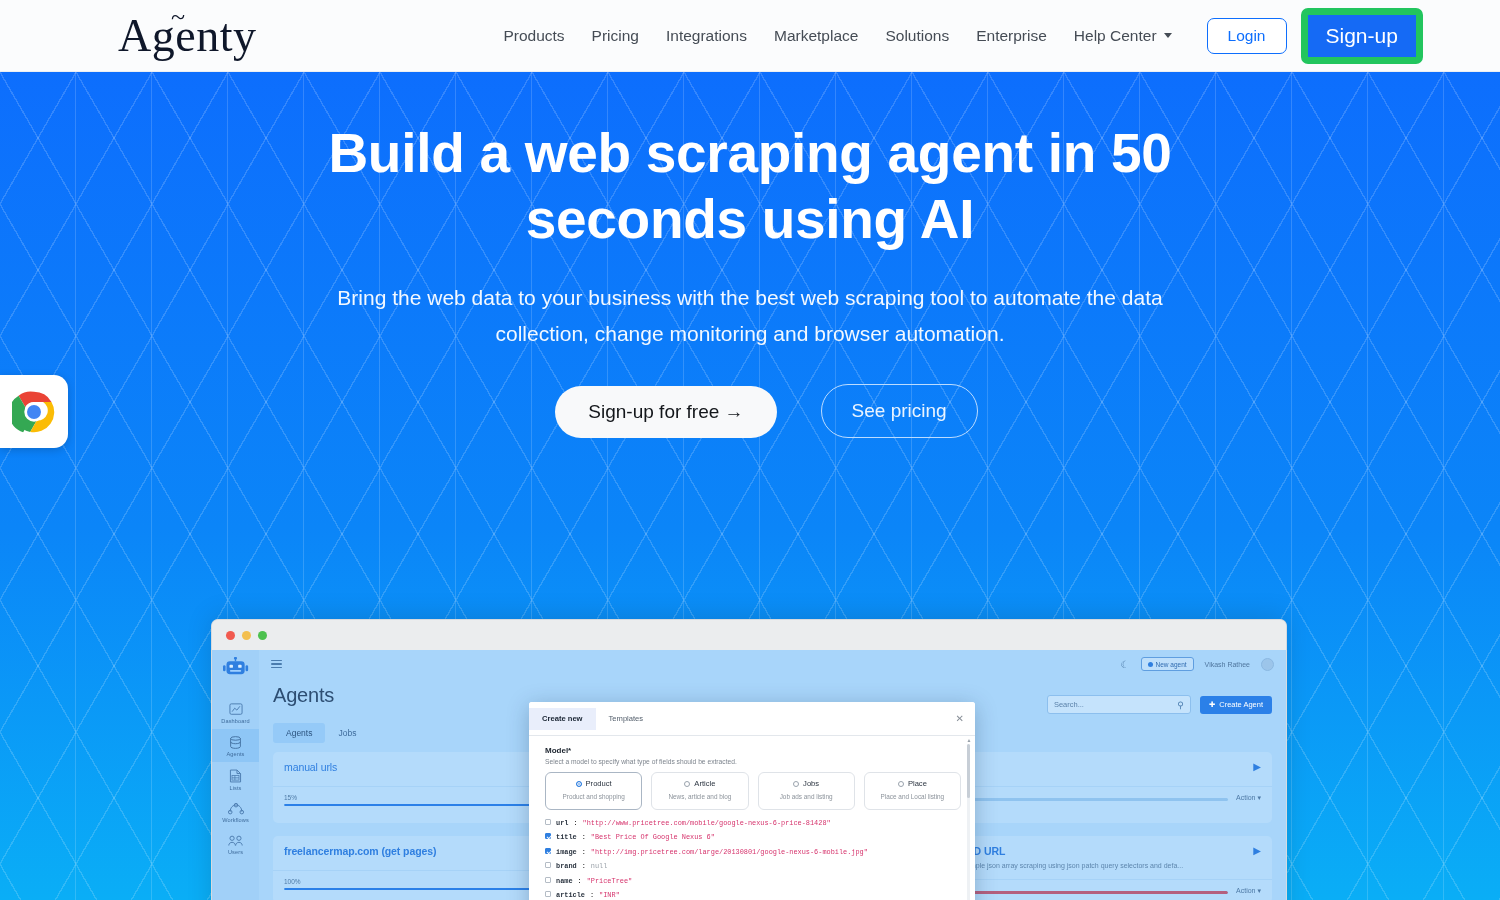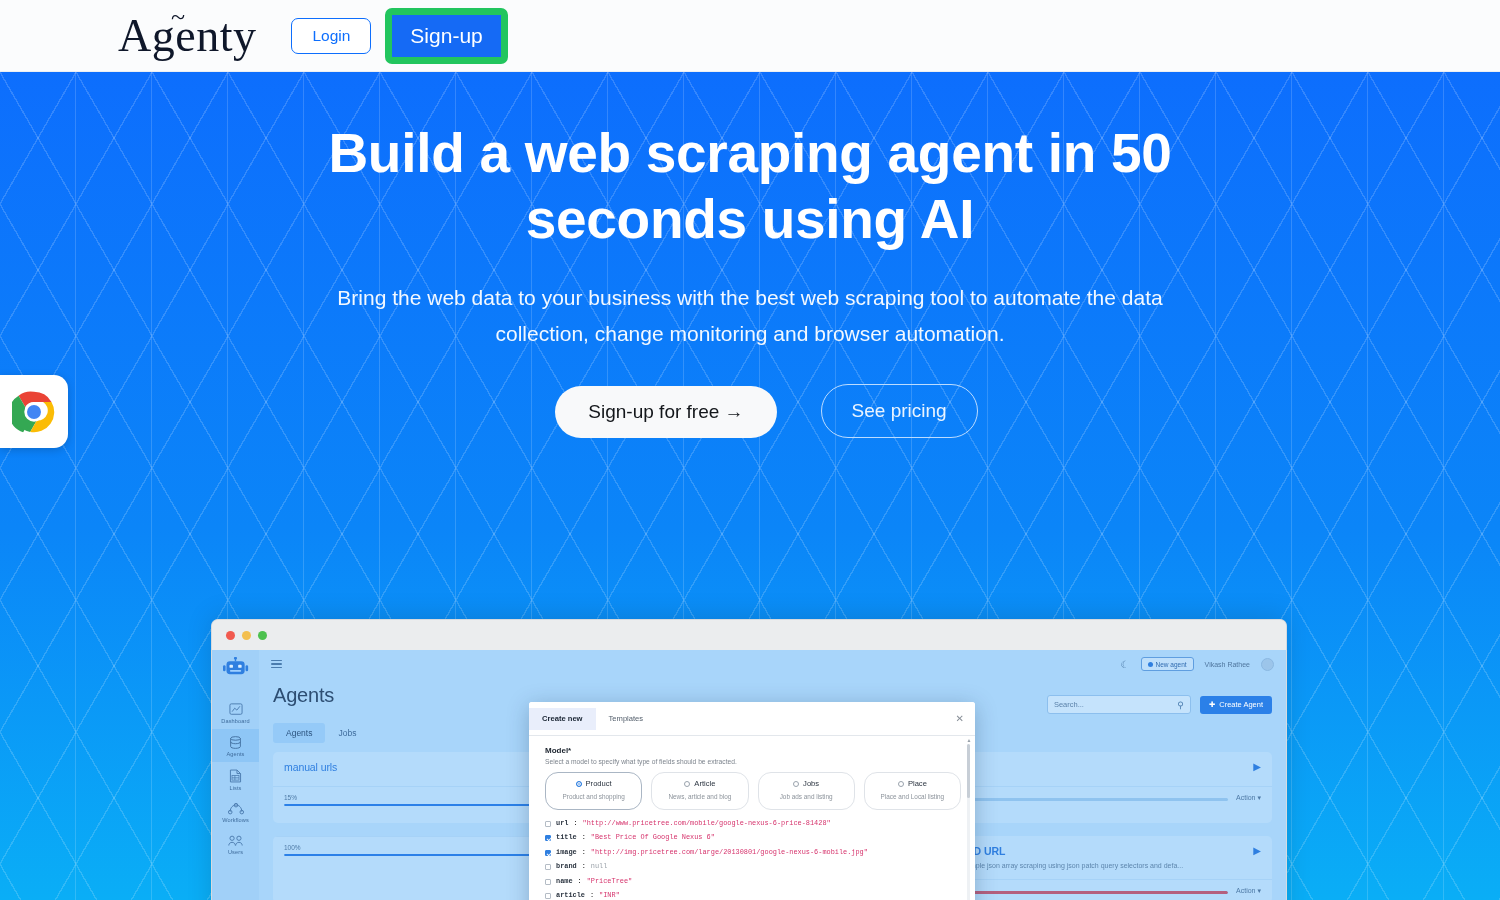--- a/index.html
+++ b/index.html
@@ -281,31 +281,31 @@
   }
   .mtab{font-size:7.6px;padding:0 13px;height:22px;display:flex;align-items:center;color:#55606d;cursor:pointer;}
   .mtab.active{background:#e9eefb;color:#1a2533;font-weight:bold;}
   .mclose{margin-left:auto;padding-right:11px;color:#888f98;font-size:10px;line-height:1;cursor:pointer;}
 
   .modal-body{flex:1;padding:10px 14px 0 16px;position:relative;overflow:hidden;}
   .m-label{font-size:8px;font-weight:bold;color:#1c242e;}
   .m-help{font-size:6.7px;color:#7d848d;margin-top:3px;}
   .m-models{display:flex;gap:9px;margin-top:7px;}
   .m-model{
-    flex:1;border:1px solid #dfe3e8;border-radius:13px;
+    flex:1;border:1px solid #dfe3e8;border-radius:6px;
     padding:6px 4px 7px;text-align:center;cursor:pointer;
   }
   .m-model.sel{border-color:#aab6c4;}
   .m-model .mm-top{display:flex;align-items:center;justify-content:center;gap:4px;font-size:7.6px;color:#2b3440;}
   .radio{width:6px;height:6px;border-radius:50%;border:1px solid #9aa3ad;display:inline-block;}
   .radio.on{border-color:#2f7fe0;background:#2f7fe0;box-shadow:inset 0 0 0 1.2px #fff;}
   .m-model .mm-sub{font-size:6.4px;color:#8c939b;line-height:9.5px;margin-top:4px;}
 
   .m-fields{margin-top:9px;display:flex;flex-direction:column;gap:6.6px;}
-  .m-field{display:flex;align-items:flex-end;gap:5px;font-family:"Liberation Mono", monospace;font-size:6.9px;}
+  .m-field{display:flex;align-items:flex-start;gap:5px;font-family:"Liberation Mono", monospace;font-size:6.9px;}
   .chk{width:6px;height:6px;border:1px solid #b4bcc5;border-radius:1px;flex:none;cursor:pointer;}
   .chk.on{background:#2f7fe0;border-color:#2f7fe0;position:relative;}
   .chk.on:after{content:"";position:absolute;left:1.6px;top:.3px;width:2px;height:3.6px;border:solid #fff;border-width:0 1px 1px 0;transform:rotate(42deg);}
   .fk{color:#2b3440;font-weight:bold;}
   .fv-str{color:#d6336c;}
   .fv-null{color:#9aa1a9;}
 
   .m-scroll{position:absolute;right:5px;top:8px;bottom:0;width:3px;}
   .m-scroll .track{position:absolute;inset:0;background:#eef1f4;border-radius:2px;}
   .m-scroll .thumb{position:absolute;top:0;width:3px;height:54px;background:#c7ced6;border-radius:2px;}
@@ -313,20 +313,32 @@
 </style>
 </head>
 <body>
 
 <div class="navbar">
   <div class="brand">
     <span>Agenty</span>
     <span class="tilde">~</span>
   </div>
 
+  <nav class="nav-links">
+    <a href="#">Products</a>
+    <a href="#">Pricing</a>
+    <a href="#">Integrations</a>
+    <a href="#">Marketplace</a>
+    <a href="#">Solutions</a>
+    <a href="#">Enterprise</a>
+    <a href="#" class="nav-dd">
+      <span>Help Center</span>
+      <span class="caret"></span>
+    </a>
+  </nav>
 
   <div class="nav-actions">
     <button class="btn-login">Login</button>
     <button class="btn-signup">Sign-up</button>
   </div>
 </div>
 
 <div class="hero">
   <div class="hero-pattern"></div>
 
@@ -525,20 +537,26 @@
                       <div class="prog-fill" style="width:0%"></div>
                     </div>
                 </div>
                 <span class="action">
                   <span>Action</span> ▾
                 </span>
               </div>
             </div>
 
             <div class="card">
+              <div class="card-top">
+                <div class="card-row">
+                  <span class="card-title">freelancermap.com (get pages)</span>
+                  <span class="play">▶</span>
+                </div>
+              </div>
               <div class="card-foot">
                 <div class="prog-wrap">
                   <div class="prog-meta">
                     <span>100%</span>
                     <span>1/1</span>
                   </div>
                   <div class="prog-bar">
                       <div class="prog-fill" style="width:100%"></div>
                     </div>
                 </div>

